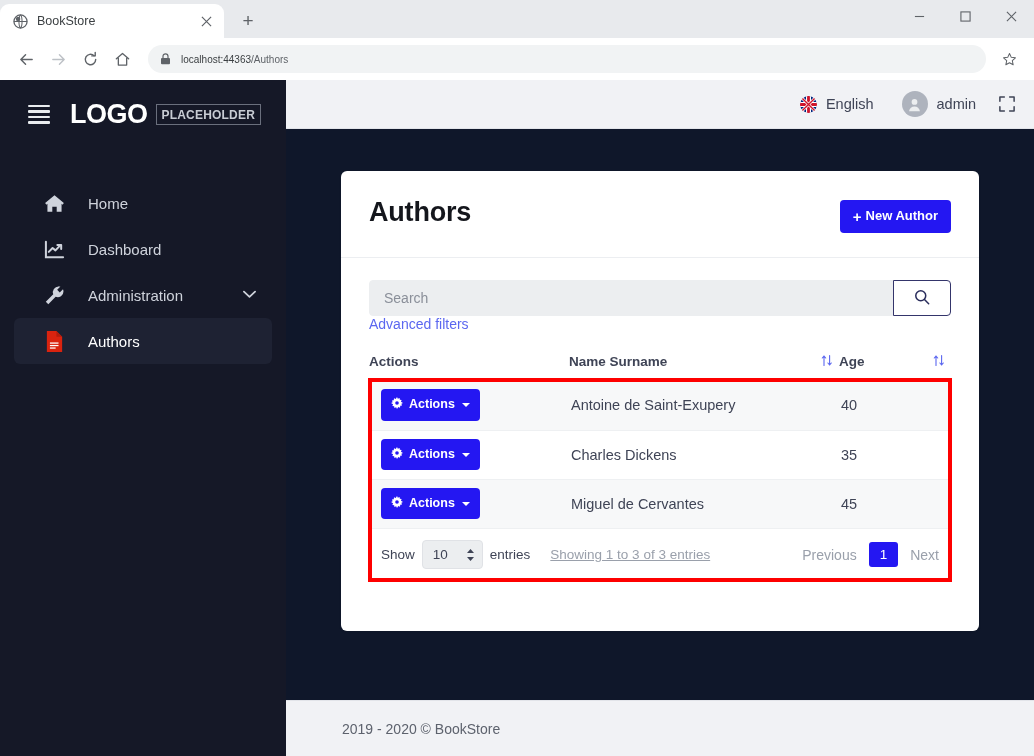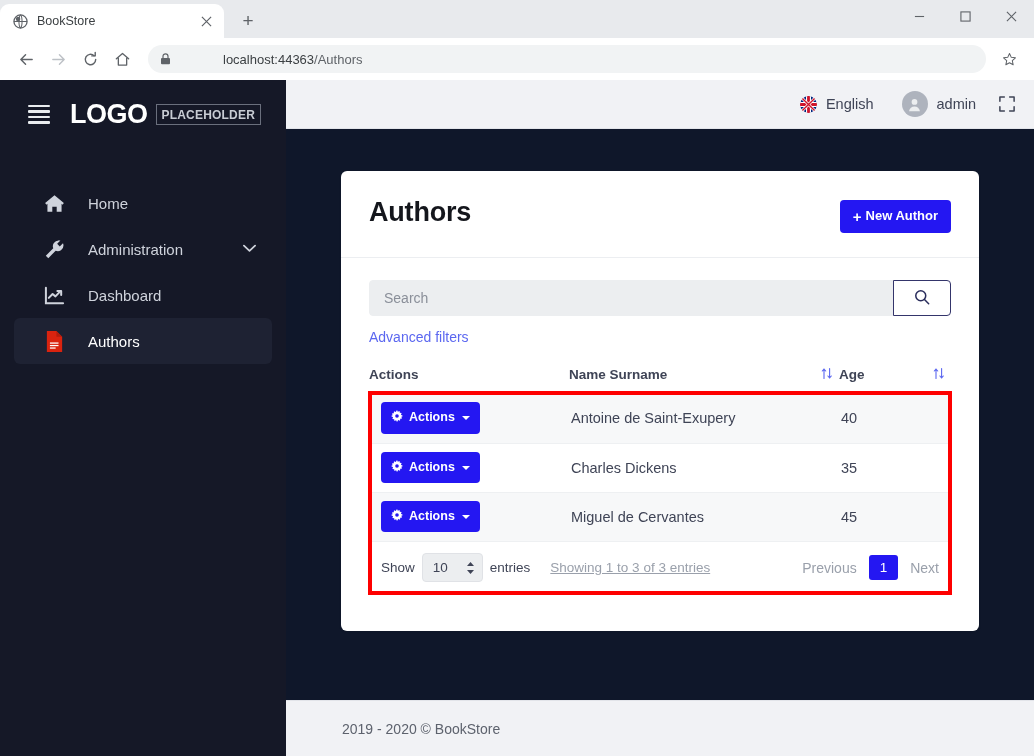--- a/index.html
+++ b/index.html
@@ -35,21 +35,21 @@
     height:42px; background:#ffffff; display:flex; align-items:center;
     padding: 0 12px; gap:4px;
   }
   .navbtn { width:28px; height:28px; display:flex; align-items:center; justify-content:center;
             color:#5f6368; }
   .navbtn.disabled { color:#bdc1c6; }
   .omnibox {
     flex:1; height:28px; background:#f1f3f4; border-radius:14px;
     display:flex; align-items:center; padding:0 12px; gap:10px; margin-left:8px; margin-right:6px;
   }
-  .omnibox .url { font-size:13px; color:#3c4043; white-space:nowrap;margin-left:42px; }
+  .omnibox .url { font-size:10px; color:#3c4043; white-space:nowrap; }
   .omnibox .url .dim { color:#5f6368; }
   .star { width:26px; height:26px; display:flex; align-items:center; justify-content:center; color:#5f6368; font-size:15px;}
 
   
   .app { flex:1; display:flex; position:relative; overflow:hidden; }
 
   .sidebar {
     width: 286px; flex:0 0 286px; background:#15182a; background:#14172a;
     background:#15182b; display:flex; flex-direction:column;
   }
@@ -108,21 +108,21 @@
   .search-input {
     flex:1; height:36px; background:#eceef0; border:1px solid #eceef0; border-radius:4px 0 0 4px;
     padding: 0 14px; font-size:14px; color:#6b7280; font-family:"Liberation Sans", sans-serif;
   }
   .search-input::placeholder { color:#8a8f99; }
   .search-btn {
     width:58px; height:36px; background:#ffffff; border:1.5px solid #34356b;
     border-radius:0 4px 4px 0; margin-left:-1px; display:flex; align-items:center;
     justify-content:center; color:#2a2d5c;
   }
-  .advlink { margin-top:13px; font-size:14px; color:#5b67f0; }
+  .advlink { font-size:14px; color:#5b67f0; }
 
   .tablewrap { margin-top: 18px; position:relative; }
   table { width:100%; border-collapse:collapse; table-layout:fixed; }
   thead th {
     text-align:left; font-size:13.5px; font-weight:bold; color:#3f4456;
     padding: 4px 0 12px; white-space:nowrap;
   }
   th.c-actions { width:200px; }
   th.c-name    { width:270px; }
   th.c-age     { width:auto; }
@@ -274,41 +274,41 @@
           <span class="ic">
             <svg width="21" height="21" viewBox="0 0 22 22" fill="#cfd3dc">
               <path d="M11 2.4L1.2 10.6l1.3 1.6L3.6 11.3v8.3h5.1v-5.1h4.6v5.1h5.1v-8.3l1.1.9 1.3-1.6z"></path>
             </svg>
           </span>
           <span class="lbl">Home</span>
         </div>
 
         <div class="navitem">
           <span class="ic">
+            <svg width="21" height="21" viewBox="0 0 22 22">
+              <path d="M2 3v16h18" fill="none" stroke="#cfd3dc" stroke-width="2.1" stroke-linecap="round"></path>
+              <path d="M5 13.5l4-4 3 2.4 5-5.2" fill="none" stroke="#cfd3dc" stroke-width="2.1" stroke-linecap="round" stroke-linejoin="round"></path>
+              <path d="M14 6.4h4v4" fill="none" stroke="#cfd3dc" stroke-width="2.1" stroke-linecap="round" stroke-linejoin="round"></path>
+            </svg>
+          </span>
+          <span class="lbl">Dashboard</span>
+        </div>
+
+        <div class="navitem">
+          <span class="ic">
             <svg width="21" height="21" viewBox="0 0 22 22" fill="#cfd3dc">
               <path d="M15.3 1.6a6 6 0 0 0-5.6 8.2L1.9 17.5l2.6 2.6 7.7-7.8a6 6 0 0 0 8.2-5.6c0-.8-.2-1.6-.5-2.3l-3.4 3.4-2.7-2.7 3.4-3.4c-.7-.3-1.4-.5-2.2-.5z"></path>
             </svg>
           </span>
           <span class="lbl">Administration</span>
           <span class="chev">
             <svg width="13" height="9" viewBox="0 0 14 9">
                 <path d="M1 1.5l6 5.5 6-5.5" fill="none" stroke="#cfd3dc" stroke-width="1.9" stroke-linecap="round" stroke-linejoin="round"></path>
               </svg>
           </span>
-        </div>
-
-        <div class="navitem">
-          <span class="ic">
-            <svg width="21" height="21" viewBox="0 0 22 22">
-              <path d="M2 3v16h18" fill="none" stroke="#cfd3dc" stroke-width="2.1" stroke-linecap="round"></path>
-              <path d="M5 13.5l4-4 3 2.4 5-5.2" fill="none" stroke="#cfd3dc" stroke-width="2.1" stroke-linecap="round" stroke-linejoin="round"></path>
-              <path d="M14 6.4h4v4" fill="none" stroke="#cfd3dc" stroke-width="2.1" stroke-linecap="round" stroke-linejoin="round"></path>
-            </svg>
-          </span>
-          <span class="lbl">Dashboard</span>
         </div>
 
         <div class="navitem active">
           <span class="ic">
             <svg width="19" height="21" viewBox="0 0 18 22">
               <path d="M1 0h10l6 6v16H1z" fill="#d9230f"></path>
               <path d="M11 0l6 6h-6z" fill="#b31d0c"></path>
               <rect x="4.2" y="12" width="9" height="1.3" fill="#ffffff"></rect>
               <rect x="4.2" y="14.6" width="9" height="1.3" fill="#ffffff"></rect>
               <rect x="4.2" y="17.2" width="6" height="1.3" fill="#ffffff"></rect>

